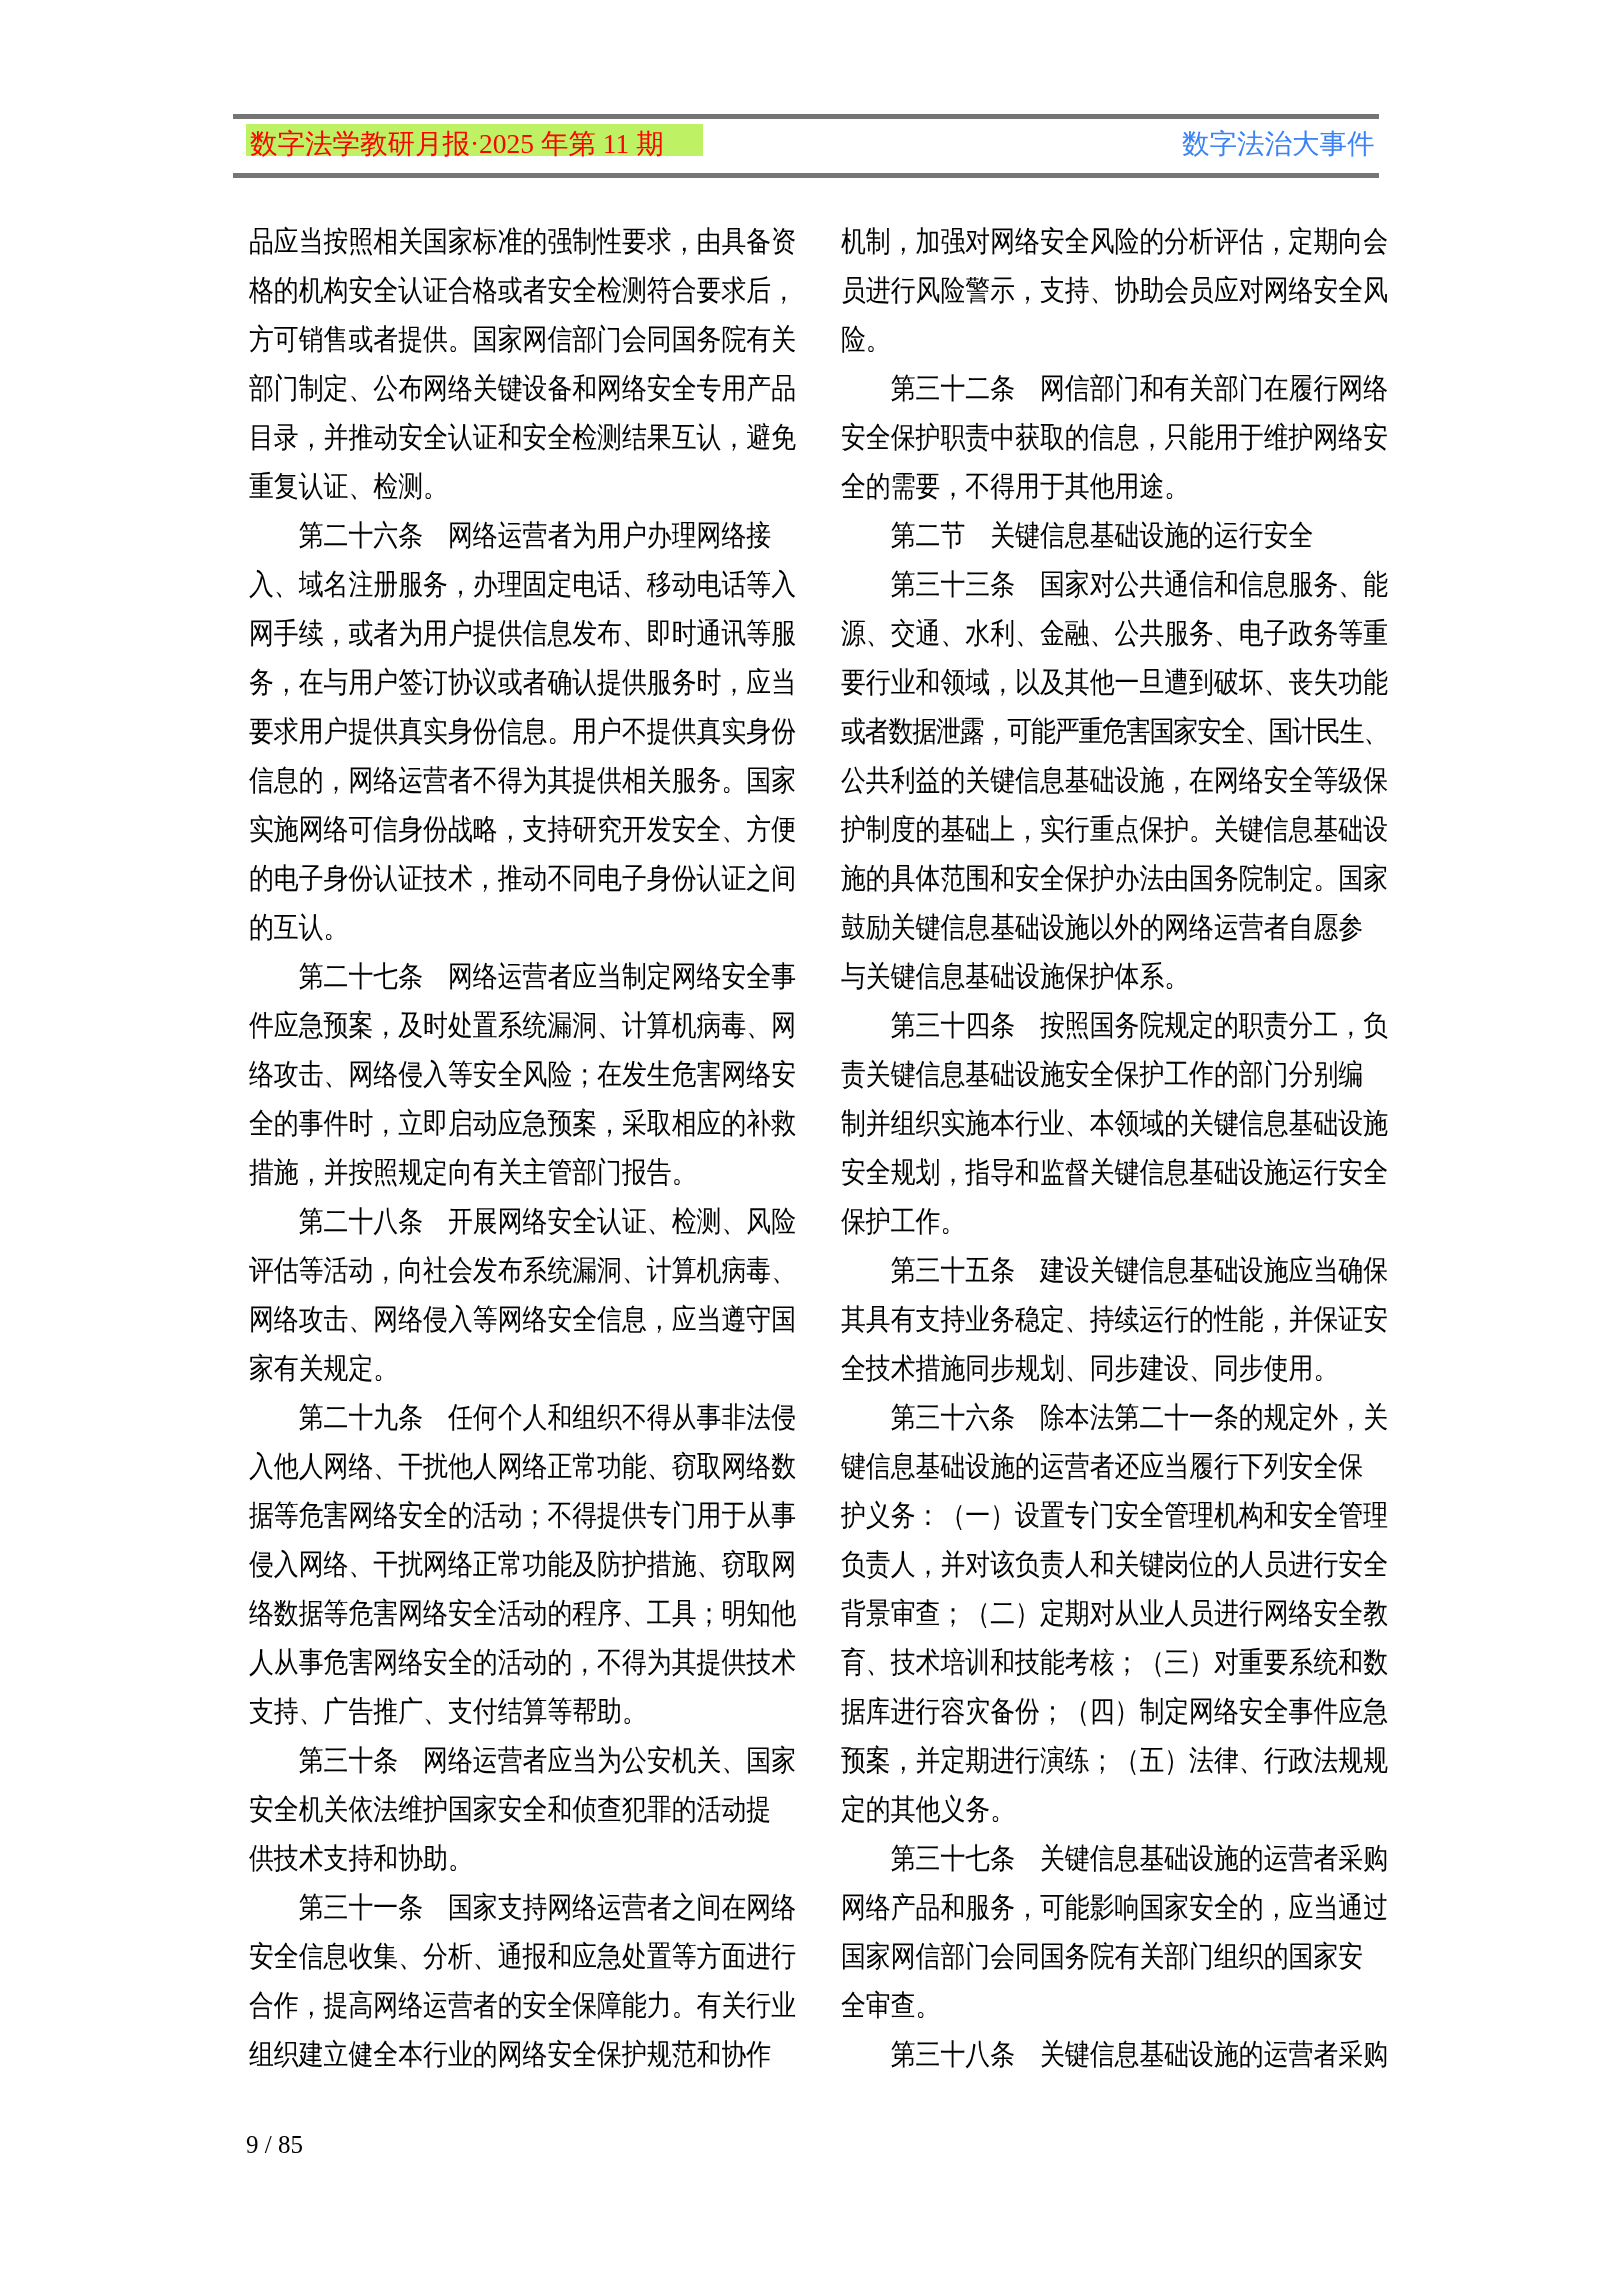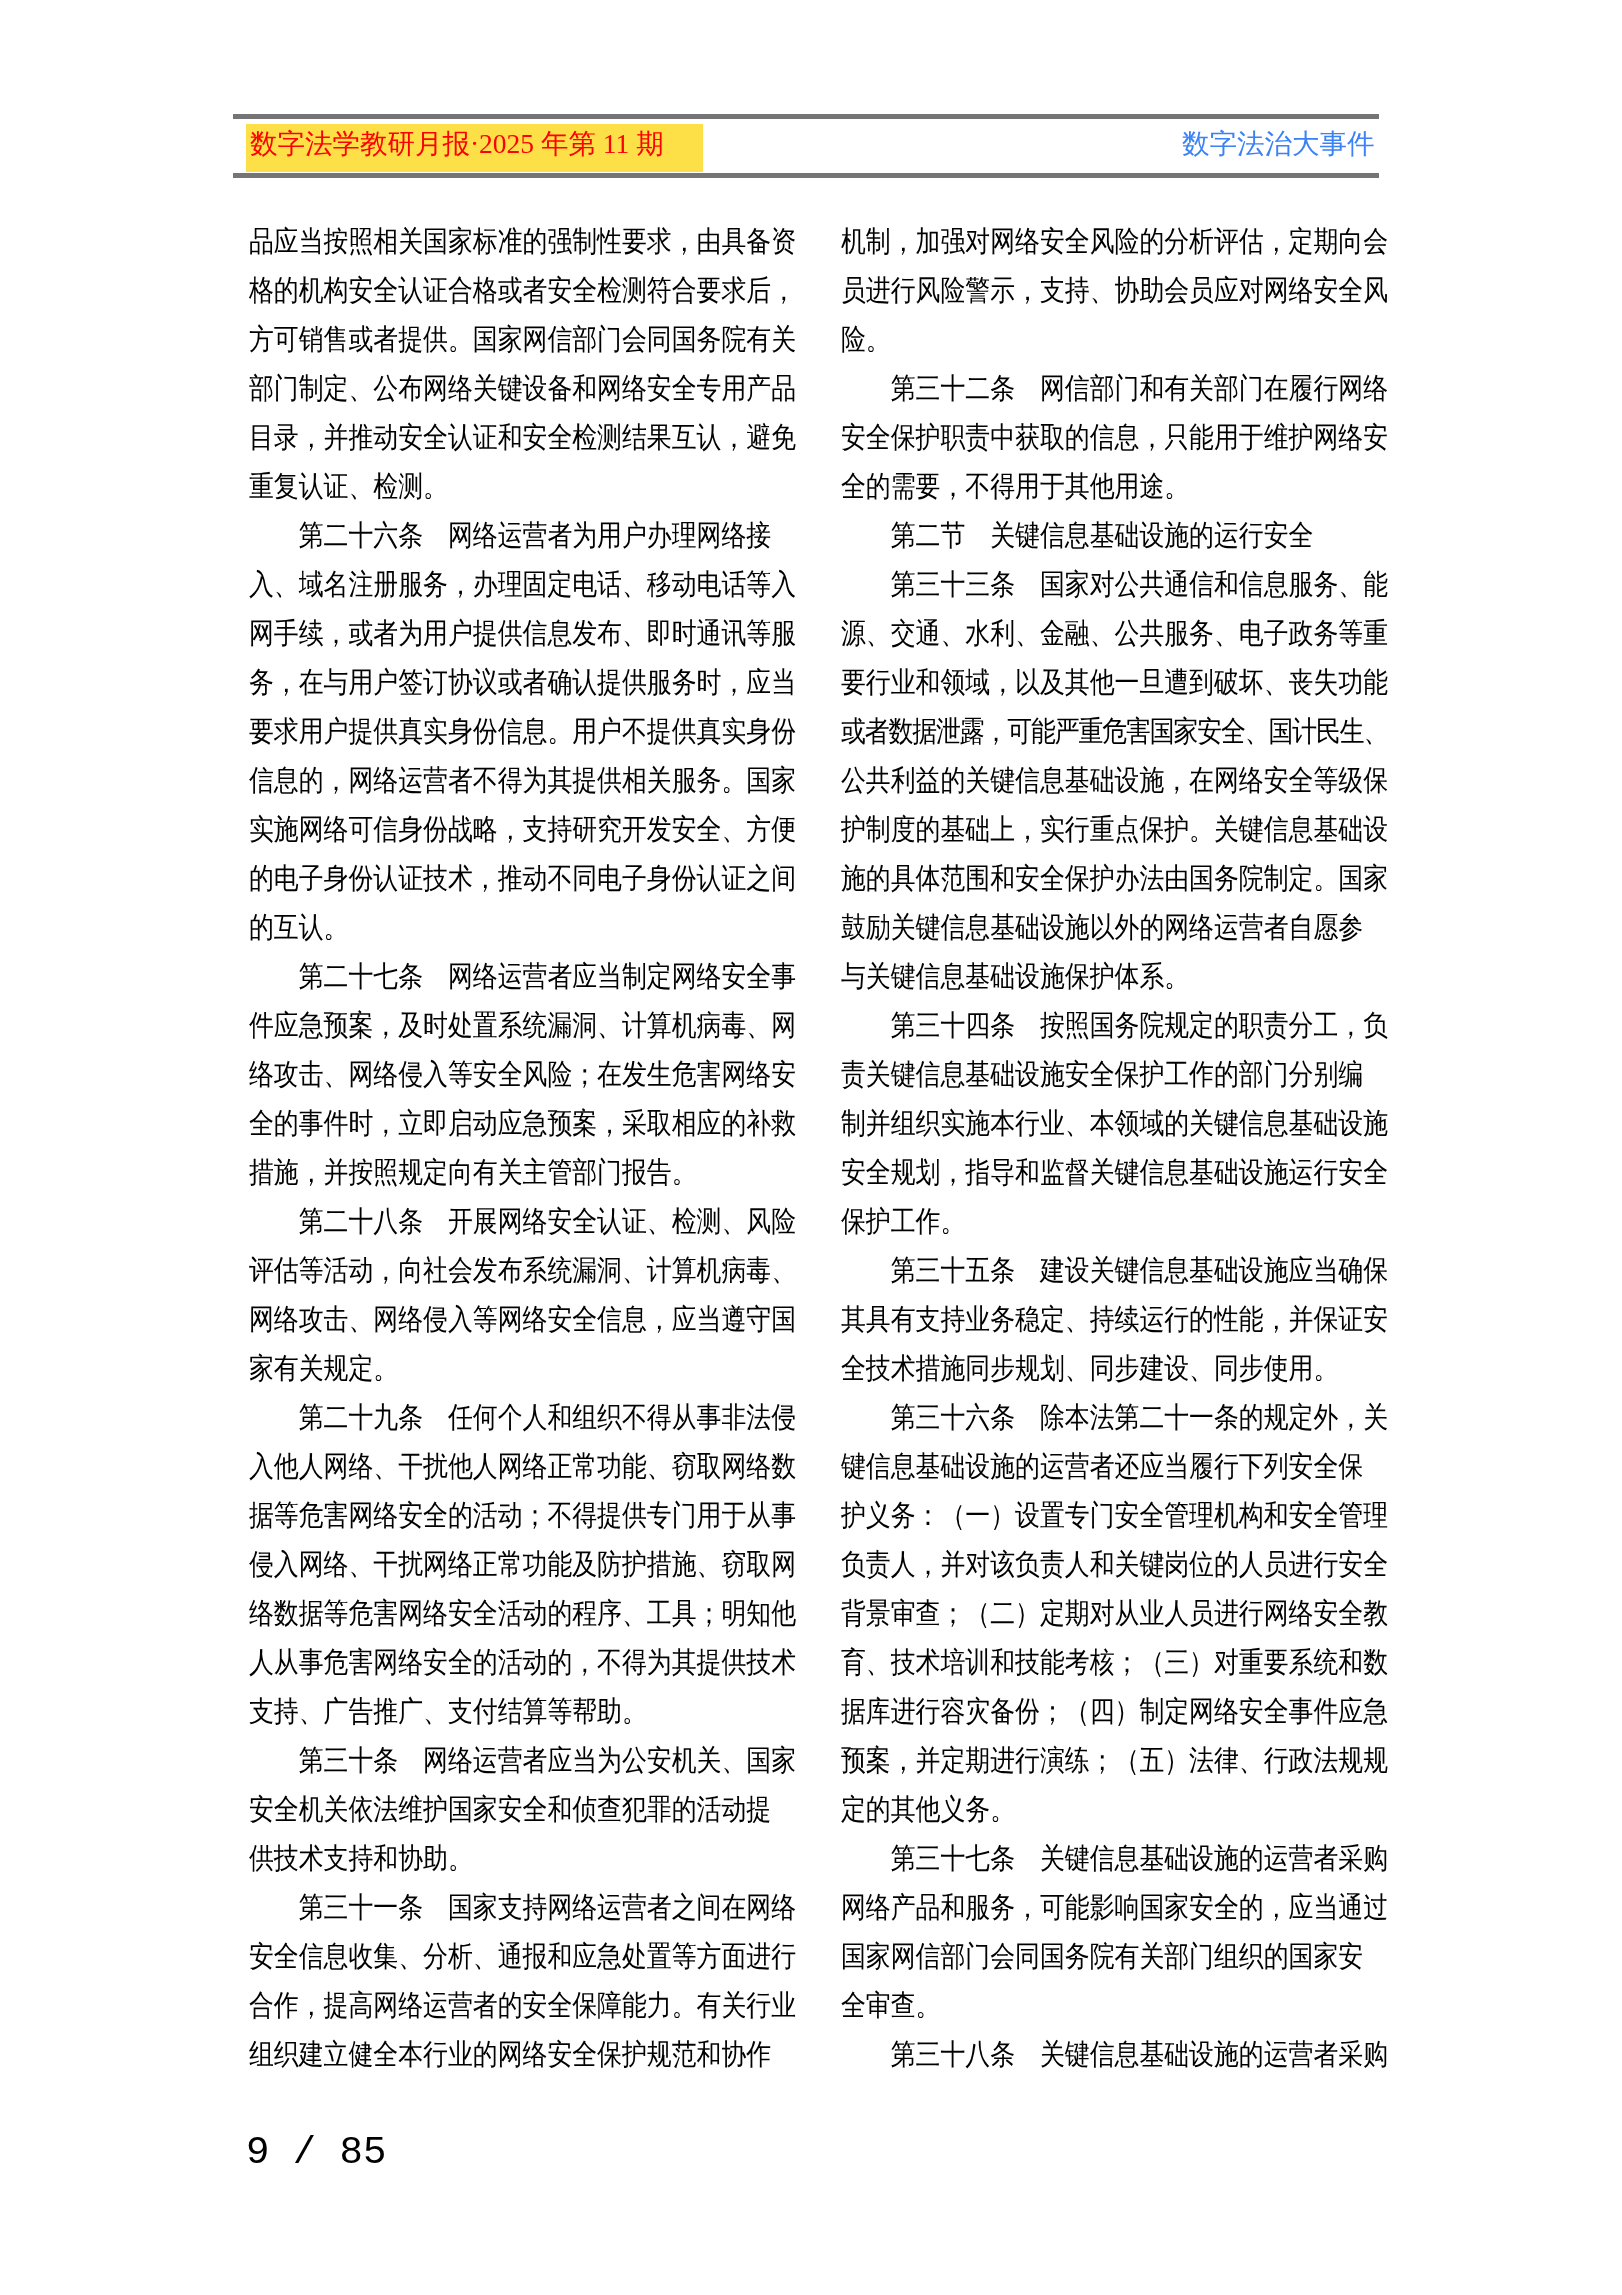--- a/index.html
+++ b/index.html
@@ -14,22 +14,22 @@
   .rule {
     position: absolute;
     left: 233px; width: 1146px; height: 4.6px;
     background: #757575;
   }
   .rule-top { top: 114px; }
   .rule-bottom { top: 173px; }
   .header-highlight {
     position: absolute;
     left: 246px; top: 124px;
-    width: 457px; height: 48px;
-    background: #fde047;
+    width: 457px; height: 32px;
+    background: #bef264;
   }
   .header-left-text {
     position: absolute;
     left: 3.9px; top: 0;
     line-height: 40px;
     font-size: 27.5px;
     color: #fe0000;
     white-space: nowrap;
   }
   .header-right-text {
@@ -50,22 +50,22 @@
     transform-origin: 0 0;
   }
   .column-left  { left: 249px; }
   .column-right { left: 841px; }
   .line { height: 49px; white-space: nowrap; }
   .line.indent { padding-left: 58px; }
   .line.tight { letter-spacing: -1.3px; }
   .footer {
     position: absolute;
     left: 246px; top: 2131px;
-    font-size: 39px;
-    font-family: Liberation Mono, monospace;
+    font-size: 25px;
+    font-family: Liberation Serif, serif;
     color: #000;
     white-space: nowrap;
   }
 </style>
 </head>
 <body>
 
 <div class="rule rule-top"></div>
 
 <div class="header-highlight">

